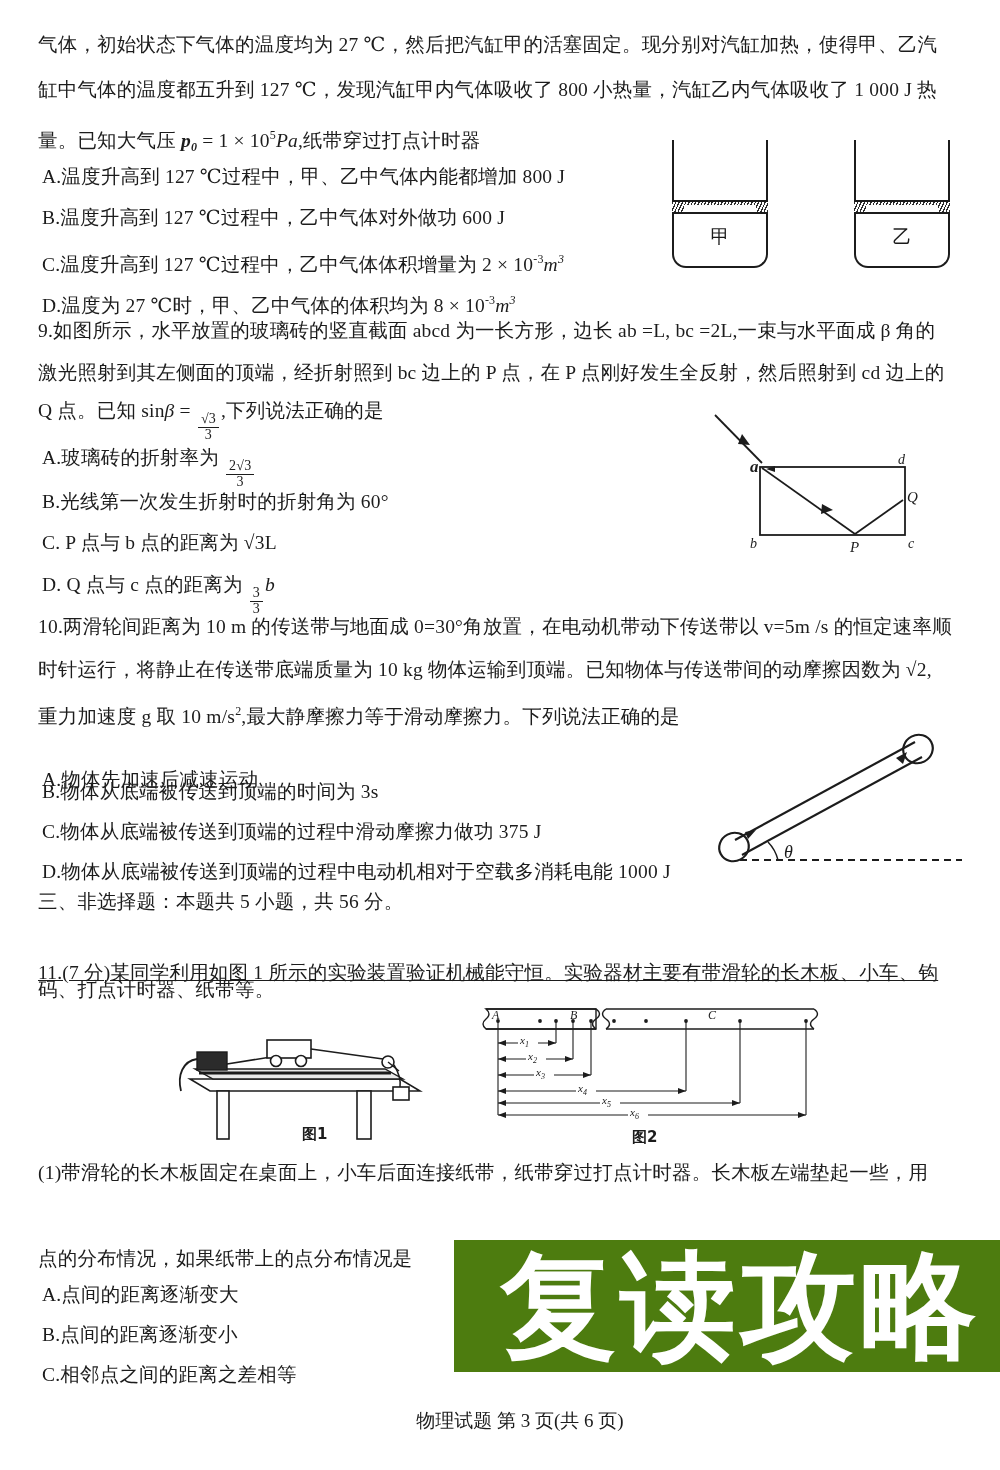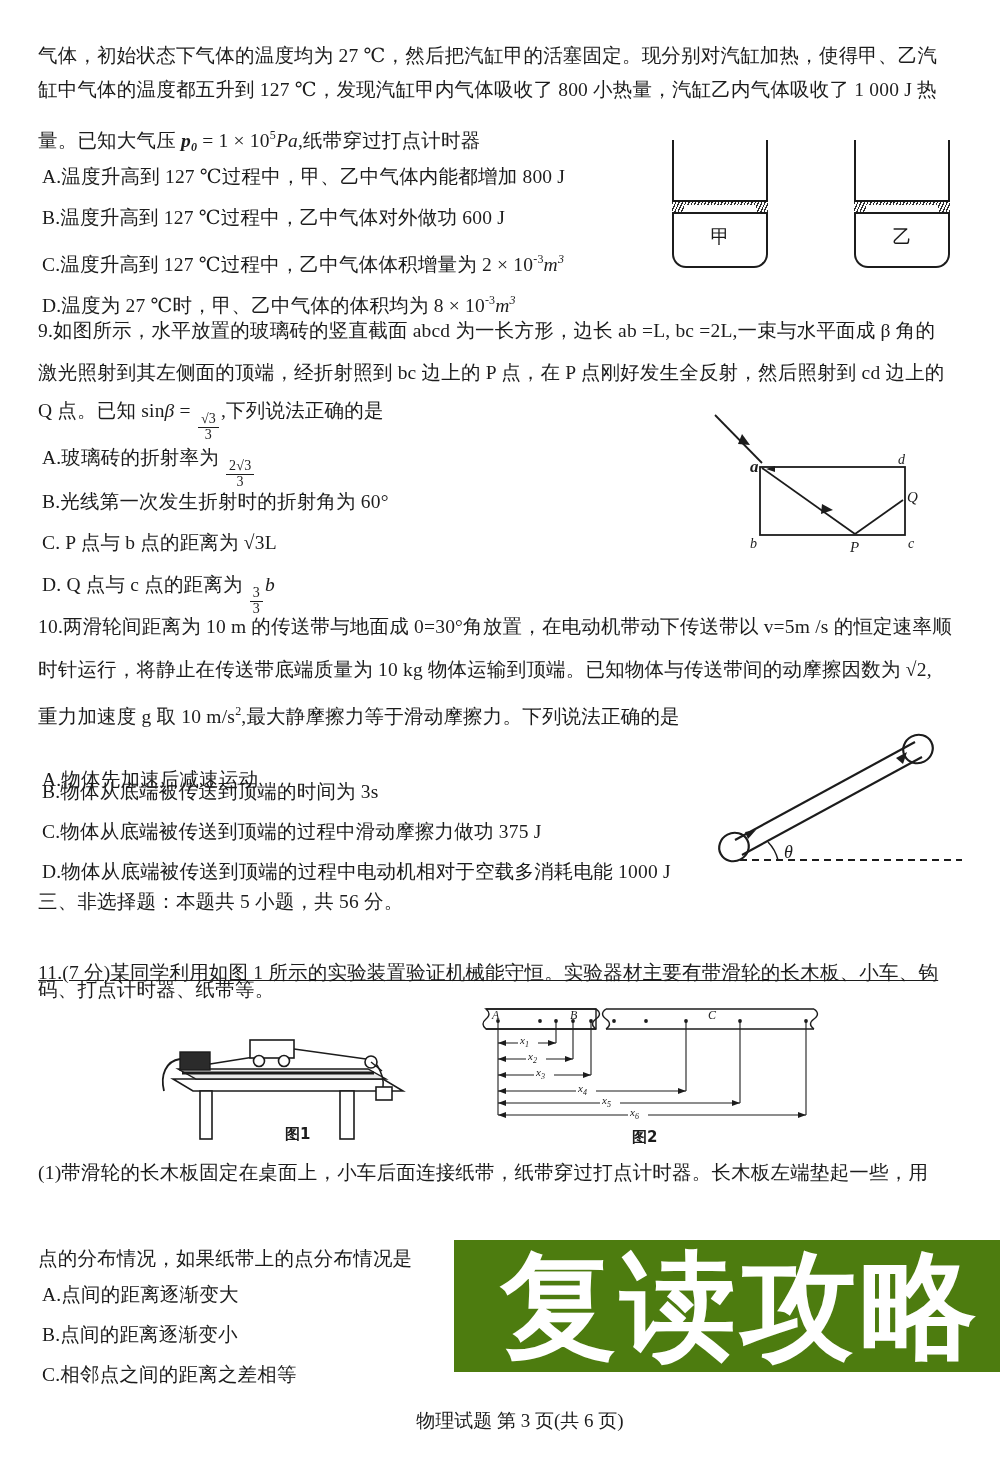--- a/index.html
+++ b/index.html
@@ -111,21 +111,21 @@
     text-align: center;
     font-size: 19px;
     color: #1c1c1c;
   }
 </style>
 </head>
 <body>
 
 <div class="page">
 
-  <div class="ln body-text" style="top:45px;">气体，初始状态下气体的温度均为 27 ℃，然后把汽缸甲的活塞固定。现分别对汽缸加热，使得甲、乙汽</div>
+  <div class="ln body-text" style="top:34px;">气体，初始状态下气体的温度均为 27 ℃，然后把汽缸甲的活塞固定。现分别对汽缸加热，使得甲、乙汽</div>
   <div class="ln body-text" style="top:79px;">缸中气体的温度都五升到 127 ℃，发现汽缸甲内气体吸收了 800 小热量，汽缸乙内气体吸收了 1 000 J 热</div>
   <div class="ln body-text" style="top:124px;">
     <span>量。已知大气压 </span><span class="ital" style="font-weight:700">p</span><span class="sub ital" style="font-weight:700">0</span><span> = 1 × 10</span><span class="sup">5</span><span class="ital">Pa</span><span>,纸带穿过打点计时器</span>
   </div>
 
   <div class="ln opt" style="top:166px;">
     <span>A.</span><span>温度升高到 127 ℃过程中，甲、乙中气体内能都增加 800 J</span>
   </div>
   <div class="ln opt" style="top:207px;">
     <span>B.</span><span>温度升高到 127 ℃过程中，乙中气体对外做功 600 J</span>
@@ -235,21 +235,21 @@
       <path d="M 78 140 A 40 40 0 0 0 68 122" fill="none" stroke="#1c1c1c" stroke-width="1.4"></path>
       <text x="84" y="138" font-size="18" fill="#1c1c1c">θ</text>
     </svg>
   </div>
 
   <div class="ln body-text" style="top:891px;">三、非选择题：本题共 5 小题，共 56 分。</div>
 
   <div class="ln body-text" style="top:962px;text-decoration:underline;">11.(7 分)某同学利用如图 1 所示的实验装置验证机械能守恒。实验器材主要有带滑轮的长木板、小车、钩</div>
   <div class="ln body-text" style="top:979px;">码、打点计时器、纸带等。</div>
 
-  <div class="fig" style="left:158px; top:1013px;">
+  <div class="fig" style="left:175px; top:1013px;">
     <svg width="290" height="132" viewBox="0 0 290 132">
 
       <polygon points="15,66 225,66 245,78 35,78" fill="#ffffff" stroke="#1c1c1c" stroke-width="1.6"></polygon>
 
       <rect x="42" y="78" width="12" height="48" fill="#ffffff" stroke="#1c1c1c" stroke-width="1.6"></rect>
       <rect x="182" y="78" width="14" height="48" fill="#ffffff" stroke="#1c1c1c" stroke-width="1.6"></rect>
 
       <polygon points="20,56 210,56 228,66 38,66" fill="#e9e9e9" stroke="#1c1c1c" stroke-width="1.4"></polygon>
       <line x1="24" y1="60" x2="216" y2="60" stroke="#1c1c1c" stroke-width="3"></line>
 

